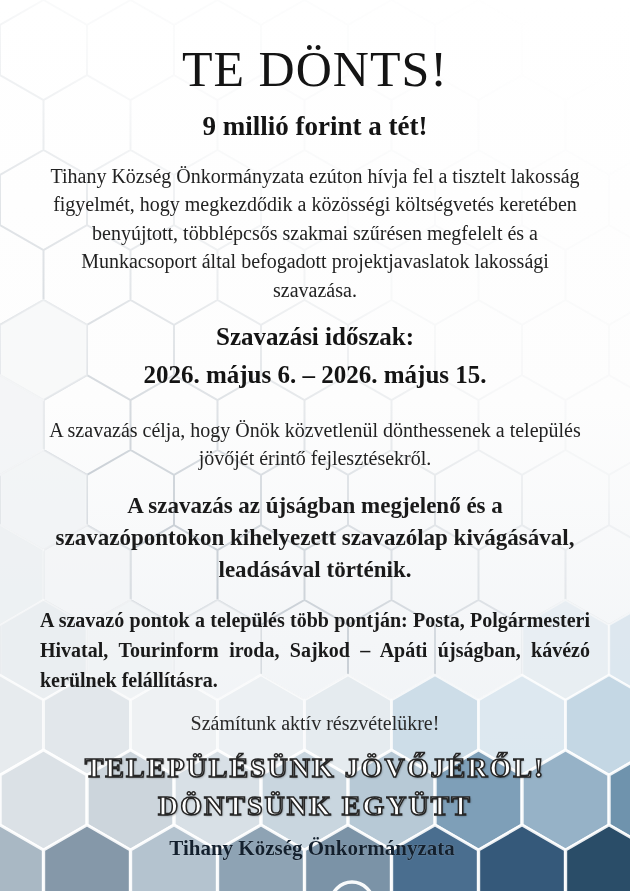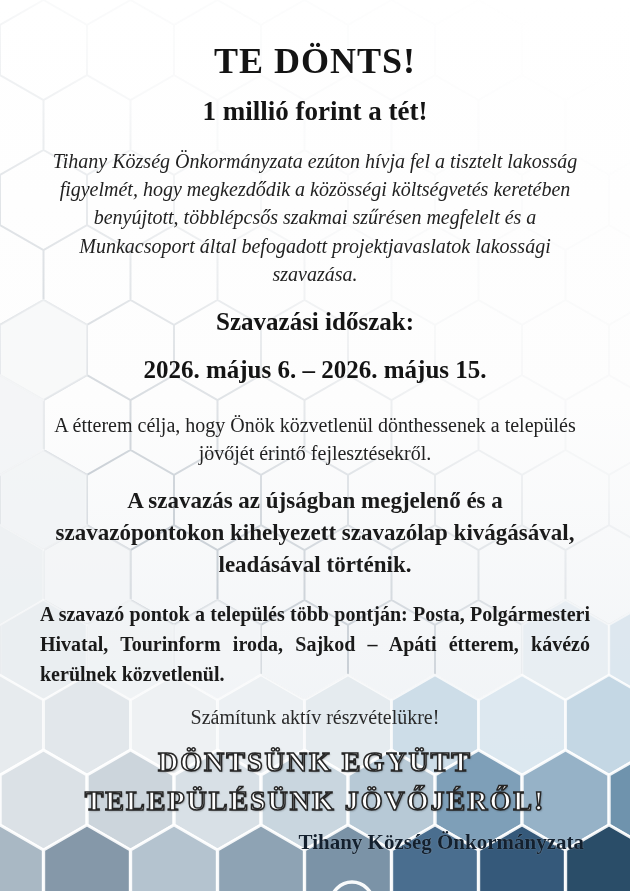--- a/index.html
+++ b/index.html
@@ -23,49 +23,48 @@
 
   .content {
     position: relative;
     z-index: 1;
     padding: 42px 40px 0 40px;
     text-align: center;
     color: #1c1c1c;
   }
 
   .title {
-    font-size: 36px;
-    font-weight: bold;
+    font-size: 50px;
+    font-weight: normal;
     letter-spacing: 1px;
     line-height: 1.1;
     margin-bottom: 14px;
     color: #141414;
   }
 
   .subtitle {
     font-size: 27px;
     font-weight: bold;
     line-height: 1.15;
     margin-bottom: 20px;
     color: #141414;
   }
 
   .intro {
     font-size: 20px;
     line-height: 1.42;
     margin: 0 6px 18px 6px;
     color: #222222;
-    font-style: italic;
   }
 
   .period-heading {
     font-size: 25px;
     font-weight: bold;
     line-height: 1.2;
-    margin-bottom: 18px;
+    margin-bottom: 8px;
     color: #141414;
   }
 
   .period-dates {
     font-size: 25px;
     font-weight: bold;
     line-height: 1.2;
     margin-bottom: 26px;
     color: #141414;
   }
@@ -109,21 +108,20 @@
     line-height: 1.38;
     color: #ffffff;
     -webkit-text-stroke: 1.5px #262626;
     text-shadow: 1px 1px 2px rgba(0,0,0,0.4);
     margin-bottom: 10px;
   }
 
   .signature {
     font-size: 21px;
     font-weight: bold;
-    text-align: right;
     padding-right: 6px;
     color: #13202e;
     text-shadow: 0 0 1px rgba(255,255,255,0.5);
   }
 </style>
 </head>
 <body>
 
 <div class="page">
 
@@ -191,36 +189,36 @@
       <use href="#hx" transform="translate(435,875)" fill="#4a6e8f"></use>
       <use href="#hx" transform="translate(522,875)" fill="#35597a"></use>
       <use href="#hx" transform="translate(609,875)" fill="#2a4d68"></use>
     </g>
 
     <circle cx="352" cy="903" r="21" fill="none" stroke="#ffffff" stroke-width="3.5" opacity="0.95"></circle>
   </svg>
 
   <div class="content">
     <h1 class="title">TE DÖNTS!</h1>
-    <h2 class="subtitle">1 millió forint a tét!</h2>
+    <h2 class="subtitle">9 millió forint a tét!</h2>
 
     <p class="intro">Tihany Község Önkormányzata ezúton hívja fel a tisztelt lakosság figyelmét, hogy megkezdődik a közösségi költségvetés keretében benyújtott, többlépcsős szakmai szűrésen megfelelt és a Munkacsoport által befogadott projektjavaslatok lakossági szavazása.</p>
 
     <h3 class="period-heading">Szavazási időszak:</h3>
     <h3 class="period-dates">2026. május 6. – 2026. május 15.</h3>
 
-    <p class="purpose">A étterem célja, hogy Önök közvetlenül dönthessenek a település jövőjét érintő fejlesztésekről.</p>
+    <p class="purpose">A szavazás célja, hogy Önök közvetlenül dönthessenek a település jövőjét érintő fejlesztésekről.</p>
 
     <p class="method">A szavazás az újságban megjelenő és a szavazópontokon kihelyezett szavazólap kivágásával, leadásával történik.</p>
 
-    <p class="locations">A szavazó pontok a település több pontján: Posta, Polgármesteri Hivatal, Tourinform iroda, Sajkod – Apáti étterem, kávézó kerülnek közvetlenül.</p>
+    <p class="locations">A szavazó pontok a település több pontján: Posta, Polgármesteri Hivatal, Tourinform iroda, Sajkod – Apáti újságban, kávézó kerülnek felállításra.</p>
 
     <p class="participation">Számítunk aktív részvételükre!</p>
 
     <div class="slogan">
+      <div>TELEPÜLÉSÜNK JÖVŐJÉRŐL!</div>
       <div>DÖNTSÜNK EGYÜTT</div>
-      <div>TELEPÜLÉSÜNK JÖVŐJÉRŐL!</div>
     </div>
 
     <div class="signature">Tihany Község Önkormányzata</div>
   </div>
 
 </div>
 
 </body></html>

